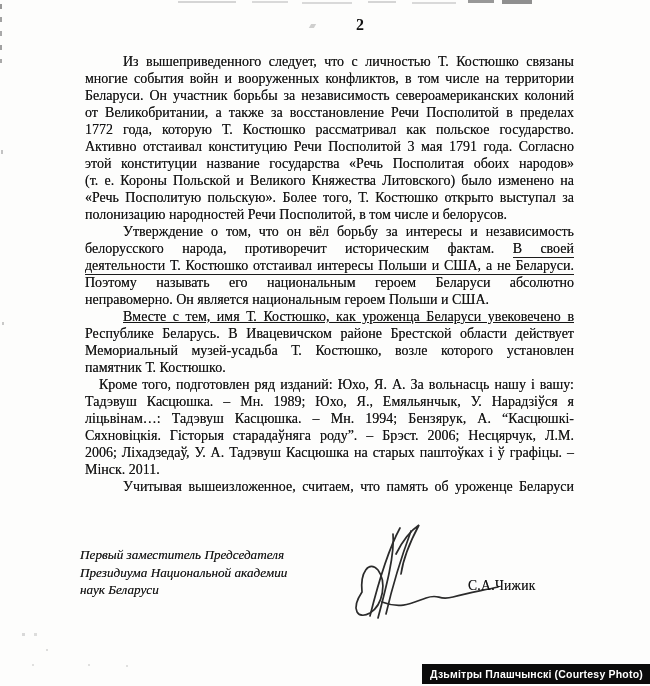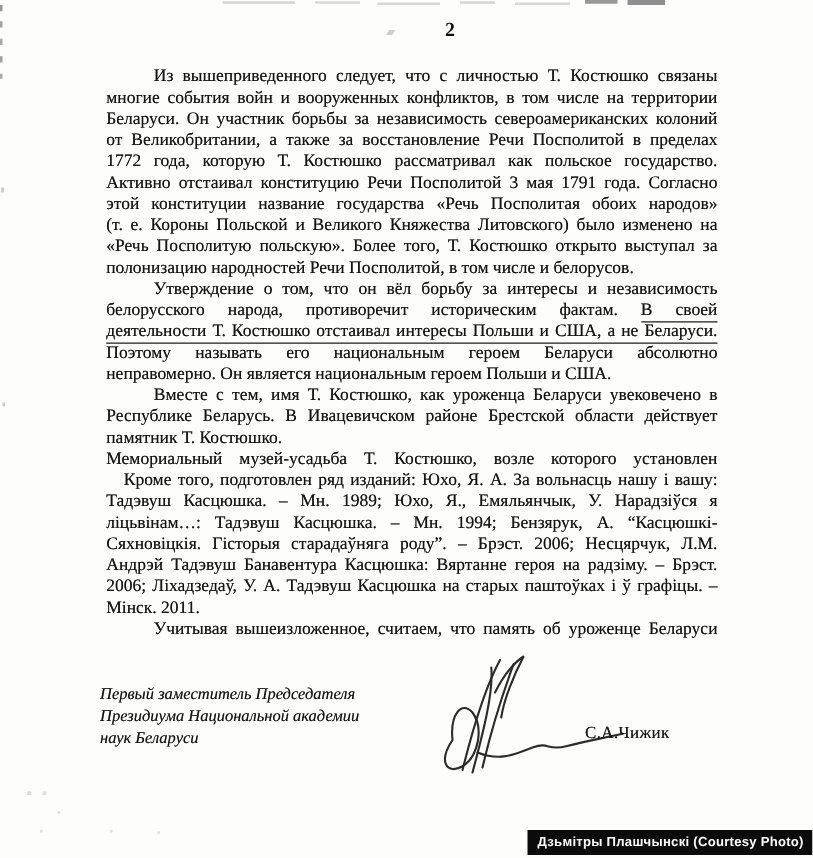--- a/index.html
+++ b/index.html
@@ -99,31 +99,30 @@
         <div class="line last"><span class="seg">полонизацию народностей Речи Посполитой, в том числе и белорусов.</span></div>
       </div>
       <div class="para">
         <div class="line" style="padding-left: 38px;"><span class="seg">Утверждение о том, что он вёл борьбу за интересы и независимость</span></div>
         <div class="line"><span class="seg">белорусского народа, противоречит историческим фактам. </span><span class="seg u">В своей</span></div>
         <div class="line"><span class="seg u">деятельности Т. Костюшко отстаивал интересы Польши и США, а не Беларуси.</span></div>
         <div class="line"><span class="seg">Поэтому называть его национальным героем Беларуси абсолютно</span></div>
         <div class="line last"><span class="seg">неправомерно. Он является национальным героем Польши и США.</span></div>
       </div>
       <div class="para">
-        <div class="line" style="padding-left: 38px;"><span class="seg">Вместе с тем, имя Т. Костюшко, как уроженца Беларуси увековечено в</span></div>
+        <div class="line" style="padding-left: 38px; text-decoration: underline;"><span class="seg">Вместе с тем, имя Т. Костюшко, как уроженца Беларуси увековечено в</span></div>
         <div class="line"><span class="seg">Республике Беларусь. В Ивацевичском районе Брестской области действует</span></div>
+        <div class="line"><span class="seg">Мемориальный музей-усадьба Т. Костюшко, возле которого установлен</span></div>
         <div class="line last"><span class="seg">памятник Т. Костюшко.</span></div>
-        <div class="line"><span class="seg">Мемориальный музей-усадьба Т. Костюшко, возле которого установлен</span></div>
       </div>
       <div class="para">
         <div class="line" style="padding-left: 14px;"><span class="seg">Кроме того, подготовлен ряд изданий: Юхо, Я. А. За вольнасць нашу і вашу:</span></div>
         <div class="line"><span class="seg">Тадэвуш Касцюшка. – Мн. 1989; Юхо, Я., Емяльянчык, У. Нарадзіўся я</span></div>
         <div class="line"><span class="seg">ліцьвінам…: Тадэвуш Касцюшка. – Мн. 1994; Бензярук, А. “Касцюшкі-</span></div>
         <div class="line"><span class="seg">Сяхновіцкія. Гісторыя старадаўняга роду”. – Брэст. 2006; Несцярчук, Л.М.</span></div>
-        <div class="line"><span class="seg">Андрэй Тадэвуш Банавентура Касцюшка: Вяртанне героя на радзіму. – Брэст.</span></div>
         <div class="line"><span class="seg">2006; Ліхадзедаў, У. А. Тадэвуш Касцюшка на старых паштоўках і ў графіцы. –</span></div>
         <div class="line last"><span class="seg">Мінск. 2011.</span></div>
       </div>
       <div class="para">
         <div class="line" style="padding-left: 38px;"><span class="seg">Учитывая вышеизложенное, считаем, что память об уроженце Беларуси</span></div>
       </div>
     </div>
 
   <div class="sig-block">
     <div>Первый заместитель Председателя</div>

